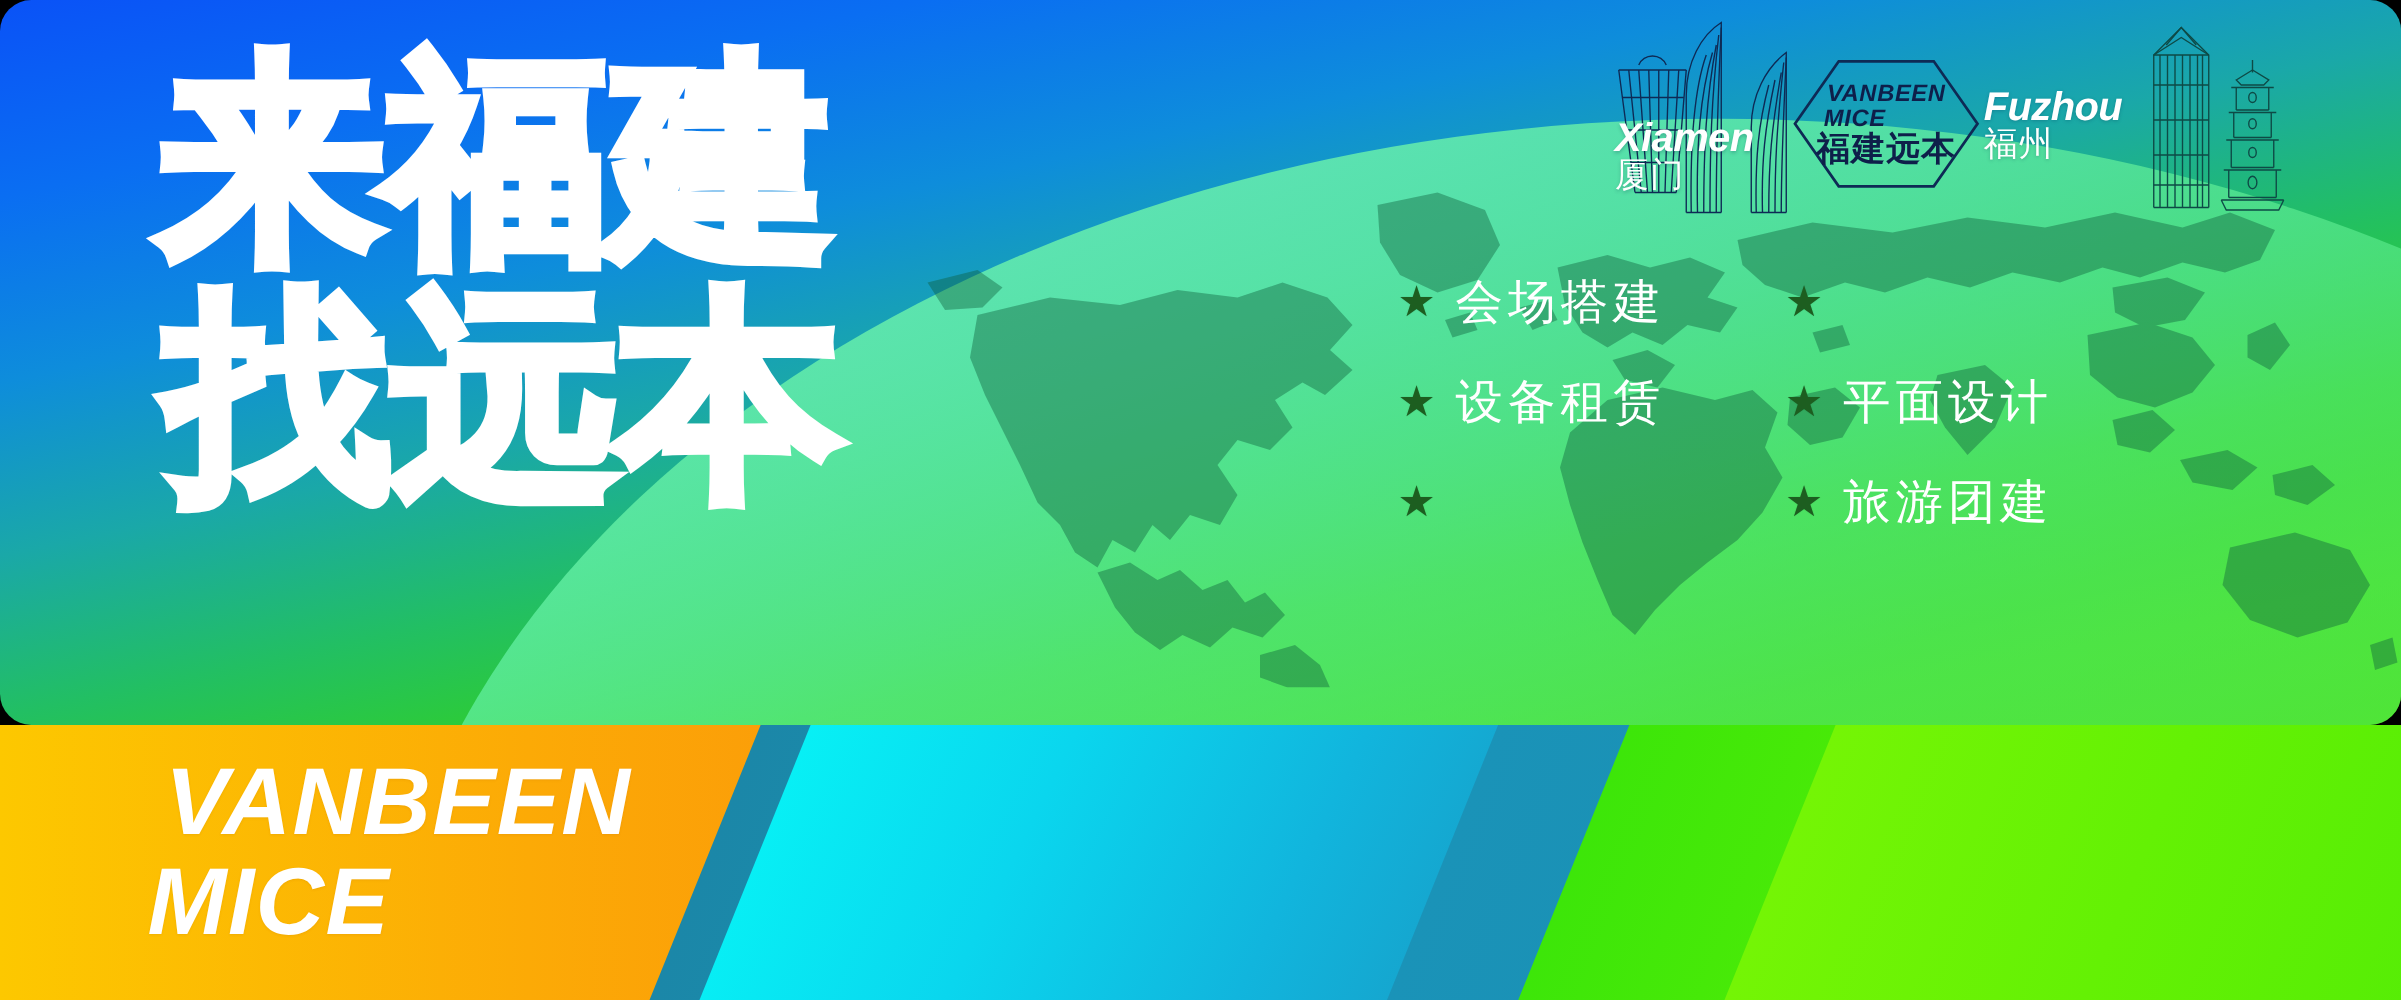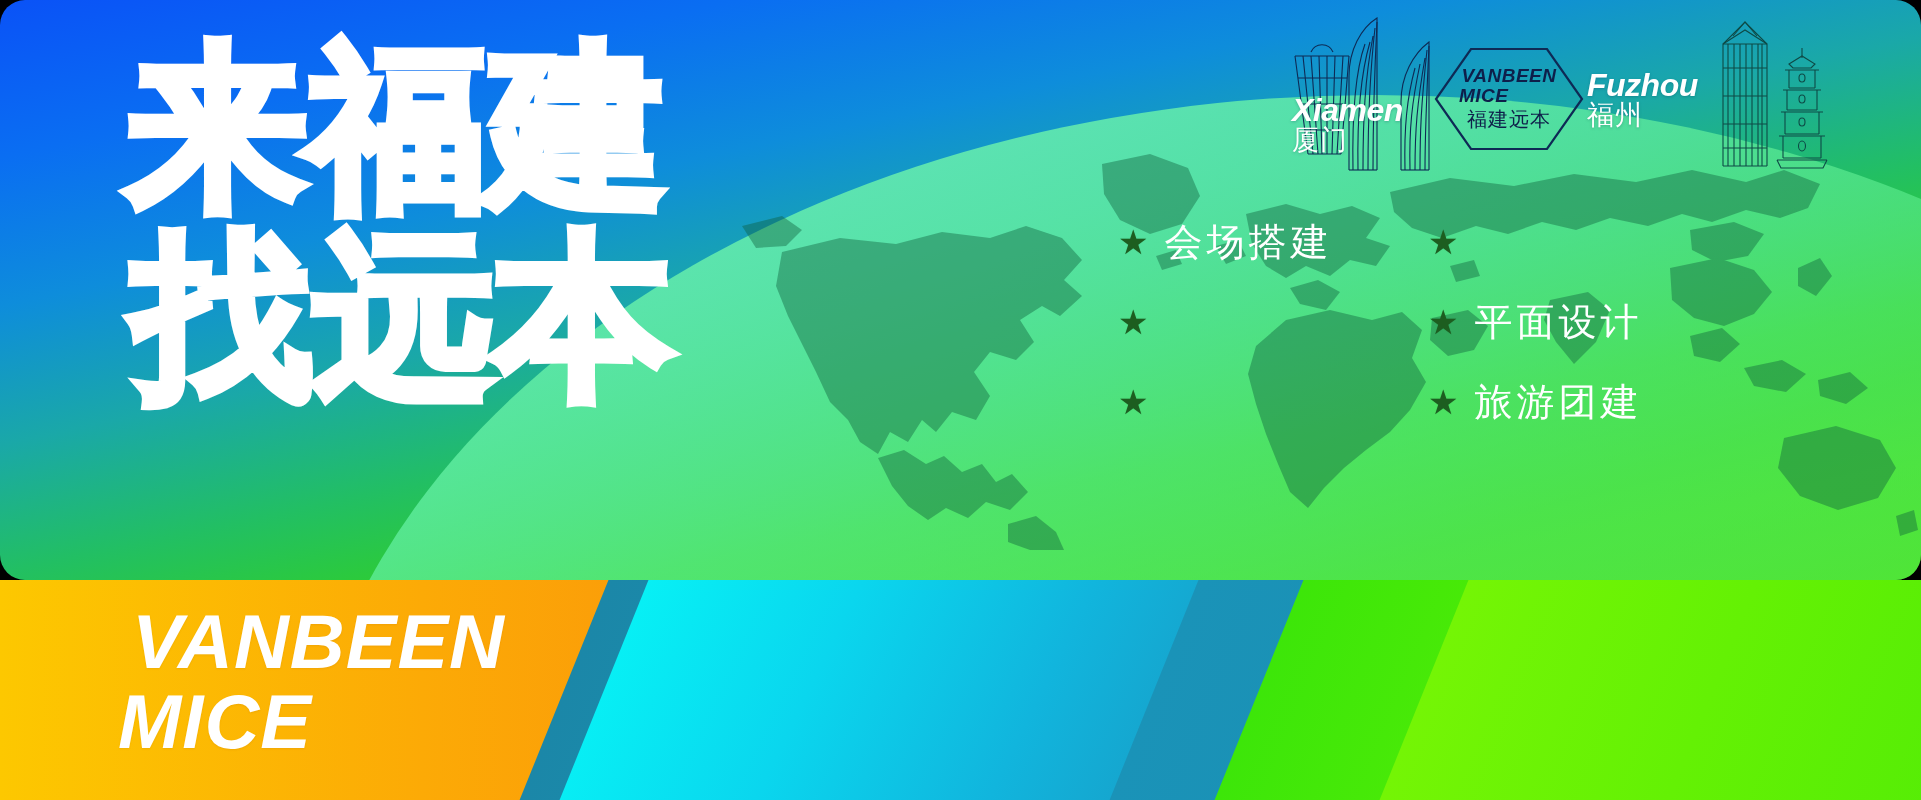--- a/index.html
+++ b/index.html
@@ -135,21 +135,21 @@
     width:152px; height:106px;
   }
   #hex-badge svg{position:absolute;inset:0;width:100%;height:100%;}
   .hex-text{
     position:absolute;inset:0;
     display:flex;flex-direction:column;align-items:center;justify-content:center;
     color:#0e1f4a;
   }
   .hex-en1{font-size:19px;font-weight:700;font-style:italic;line-height:20px;letter-spacing:.5px;align-self:center;}
   .hex-en2{font-size:19px;font-weight:700;font-style:italic;line-height:20px;letter-spacing:.5px;align-self:flex-start;margin-left:26px;}
-  .hex-cn{font-size:20px;font-weight:400;line-height:25px;letter-spacing:1px;margin-top:1px;}
+  .hex-cn{font-size:27px;font-weight:700;line-height:25px;letter-spacing:1px;margin-top:1px;}
 
   
   #bottom-strip{
     position:absolute;left:0;top:580px;width:1921px;height:220px;
     overflow:hidden;
     background:linear-gradient(90deg,#fdc800 0%,#fcaa06 22%,#fa8c0c 48%,#f87a10 70%,#f96a0f 100%);
   }
   .stripe{position:absolute;top:-30px;height:300px;pointer-events:none;}
   #stripe-teal{
     left:560px;width:560px;
@@ -270,20 +270,21 @@
           <span class="svc-star">★</span>
           <span class="svc-label">会场搭建</span>
         </div>
         <div class="svc-item">
           <span class="svc-star">★</span>
         </div>
       </div>
       <div class="svc-row">
         <div class="svc-item">
           <span class="svc-star">★</span>
+          <span class="svc-label">设备租赁</span>
         </div>
         <div class="svc-item">
           <span class="svc-star">★</span>
           <span class="svc-label">平面设计</span>
         </div>
       </div>
       <div class="svc-row">
         <div class="svc-item">
           <span class="svc-star">★</span>
         </div>

